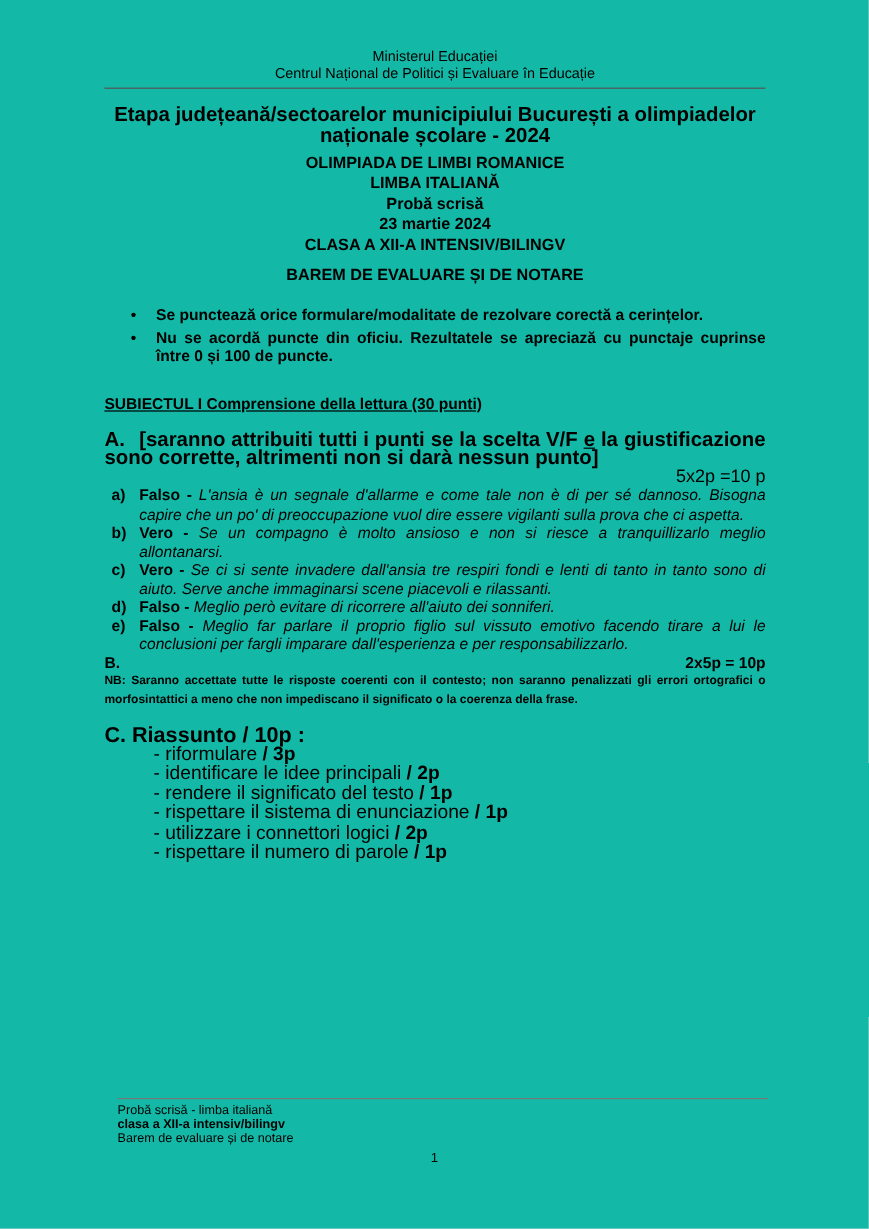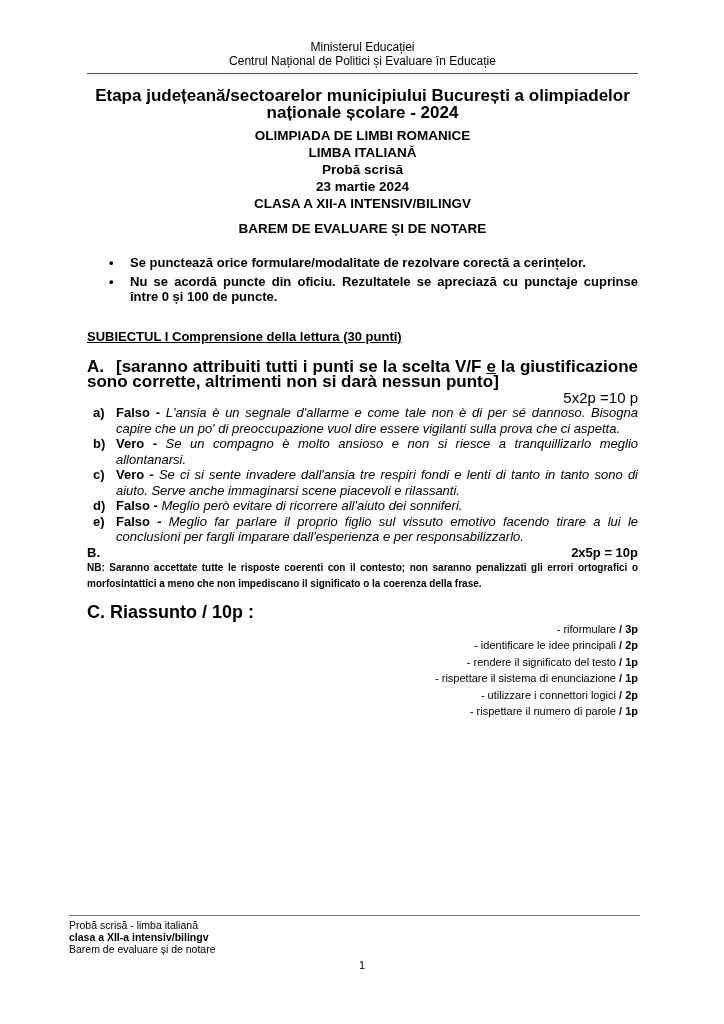--- a/index.html
+++ b/index.html
@@ -1,21 +1,21 @@
 <!DOCTYPE html>
 <html><head>
 <meta charset="utf-8">
 <style>
   html, body { margin: 0; padding: 0; background: #e8e8e8; }
   .page {
     position: relative;
     width: 724px;
     height: 1024px;
     margin: 0 auto;
-    background: #ffffff;
+    background: #14b8a6;
     overflow: hidden;
     color: #000;
     font-family: "Liberation Sans", "DejaVu Sans", sans-serif;
   }
   .content { padding: 40px 86px 0 87px; }
 
   .center { text-align: center; }
   .hdr { font-size: 12px; line-height: 14px; }
   .rule { border: 0; border-top: 1px solid #555; margin: 5px 0 0 0; }
 
@@ -43,25 +43,25 @@
   .vf-item { display: flex; }
   .vf-label { flex: none; width: 29px; padding-left: 6px; box-sizing: border-box; font-weight: bold; }
   .vf-body { flex: 1; text-align: justify; }
   .verdict { font-weight: bold; font-style: normal; }
   .vf-text { font-style: italic; }
 
   .b-row { display: flex; justify-content: space-between; font-weight: bold; font-size: 13px; line-height: 15.5px; }
   .nb { font-weight: bold; font-size: 10px; line-height: 15.5px; text-align: justify; }
 
   .c-heading { margin-top: 14px; font-weight: bold; font-size: 18px; line-height: 15.5px; }
-  .c-list { font-size: 11px; line-height: 16.5px; padding-left: 41px; text-align: right; }
+  .c-list { font-size: 16px; line-height: 16.5px; padding-left: 41px; }
   .c-points { font-weight: bold; }
 
   .footer {
-    position: absolute; left: 69px; right: 84px; top: 915px;
+    position: absolute; left: 98px; right: 84px; top: 915px;
     border-top: 1px solid #777; padding-top: 3px;
     font-size: 10.5px; line-height: 12px;
   }
   .footer-bold { font-weight: bold; }
   .page-num {
     position: absolute; top: 959px; left: 0; width: 724px;
     text-align: center; font-size: 11px;
   }
 </style>
 </head>

